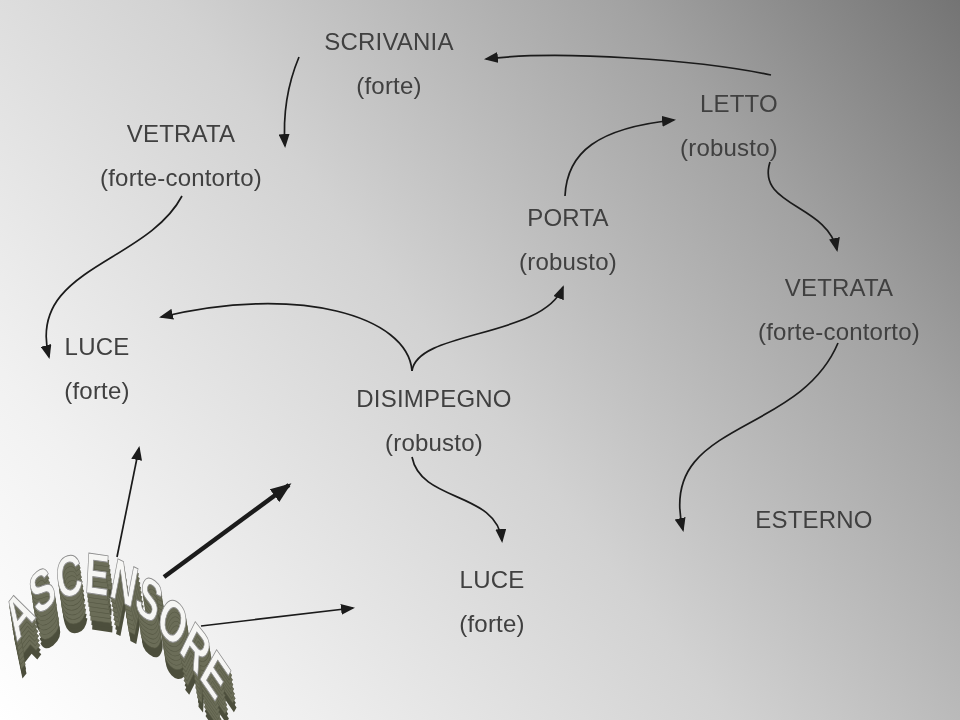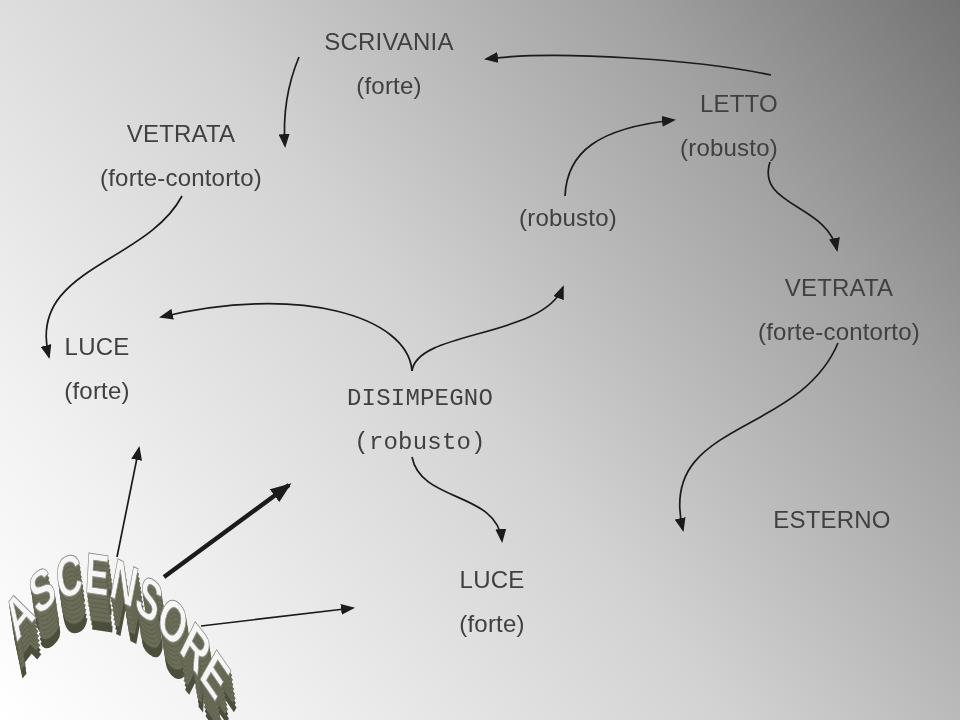--- a/index.html
+++ b/index.html
@@ -14,22 +14,22 @@
     text-align:center;font-size:24px;line-height:44px;
     color:#404040;white-space:nowrap;z-index:2;
     letter-spacing:0.2px;
   }
   #n-scrivania{left:389px;top:20px;}
   #n-letto{left:729px;top:82px;text-align:right;}
   #n-vetrata-left{left:181px;top:112px;}
   #n-porta{left:568px;top:196px;}
   #n-vetrata-right{left:839px;top:266px;}
   #n-luce-left{left:97px;top:325px;}
-  #n-disimpegno{left:420px;top:377px;font-family:Liberation Mono, monospace;}
-  #n-esterno{left:832px;top:498px;}
+  #n-disimpegno{left:434px;top:377px;}
+  #n-esterno{left:814px;top:498px;}
   #n-luce-bottom{left:492px;top:558px;}
   #arrow-layer{position:absolute;left:0;top:0;z-index:3;pointer-events:none;}
   #wordart{position:absolute;left:6px;top:516px;z-index:1;overflow:visible;}
   .arrow{fill:none;stroke:#1b1b1b;stroke-width:1.7px;}
   .arrow.thick{stroke-width:4.5px;}
   .wa-side{fill:#6b6d58;stroke:#565844;stroke-width:0.6px;font-weight:bold;}
   .wa-side-deep{fill:#4c4e3c;stroke:none;font-weight:bold;}
   .wa-front{fill:#f6f6f4;stroke:#8d8d8d;stroke-width:1px;font-weight:bold;}
 </style>
 </head>
@@ -68,20 +68,21 @@
   </div>
   <div class="node" id="n-letto">
     <div>LETTO</div>
     <div>(robusto)</div>
   </div>
   <div class="node" id="n-vetrata-left">
     <div>VETRATA</div>
     <div>(forte-contorto)</div>
   </div>
   <div class="node" id="n-porta">
+    <div>PORTA</div>
     <div>(robusto)</div>
   </div>
   <div class="node" id="n-vetrata-right">
     <div>VETRATA</div>
     <div>(forte-contorto)</div>
   </div>
   <div class="node" id="n-luce-left">
     <div>LUCE</div>
     <div>(forte)</div>
   </div>

